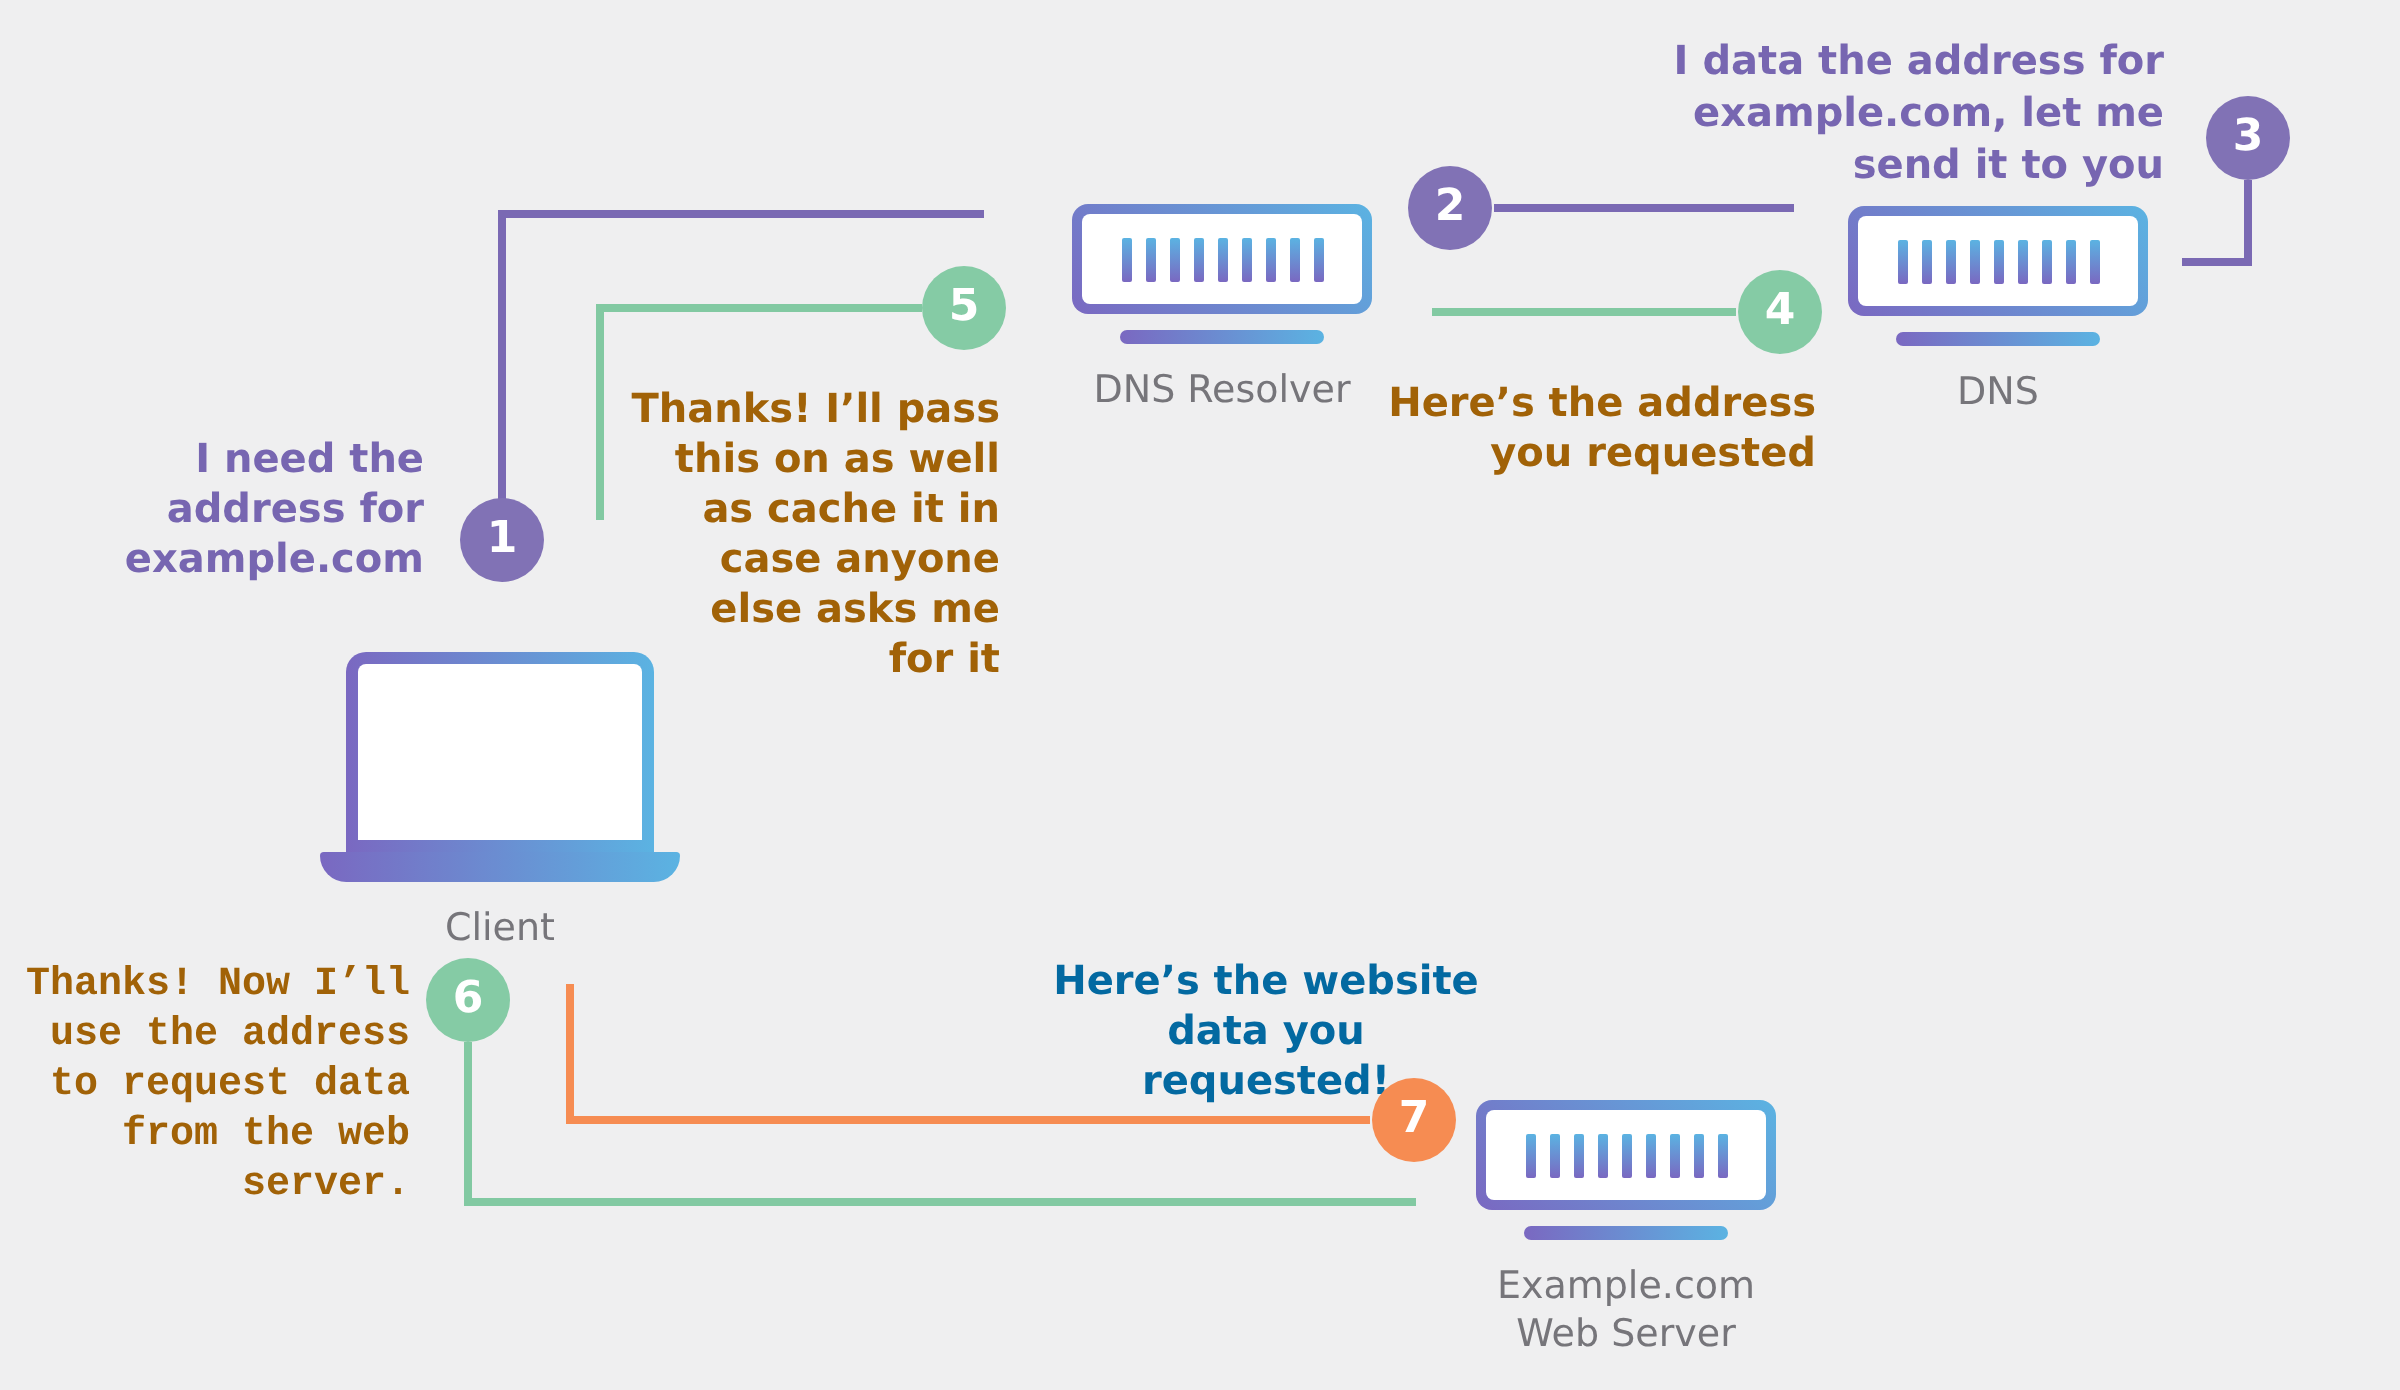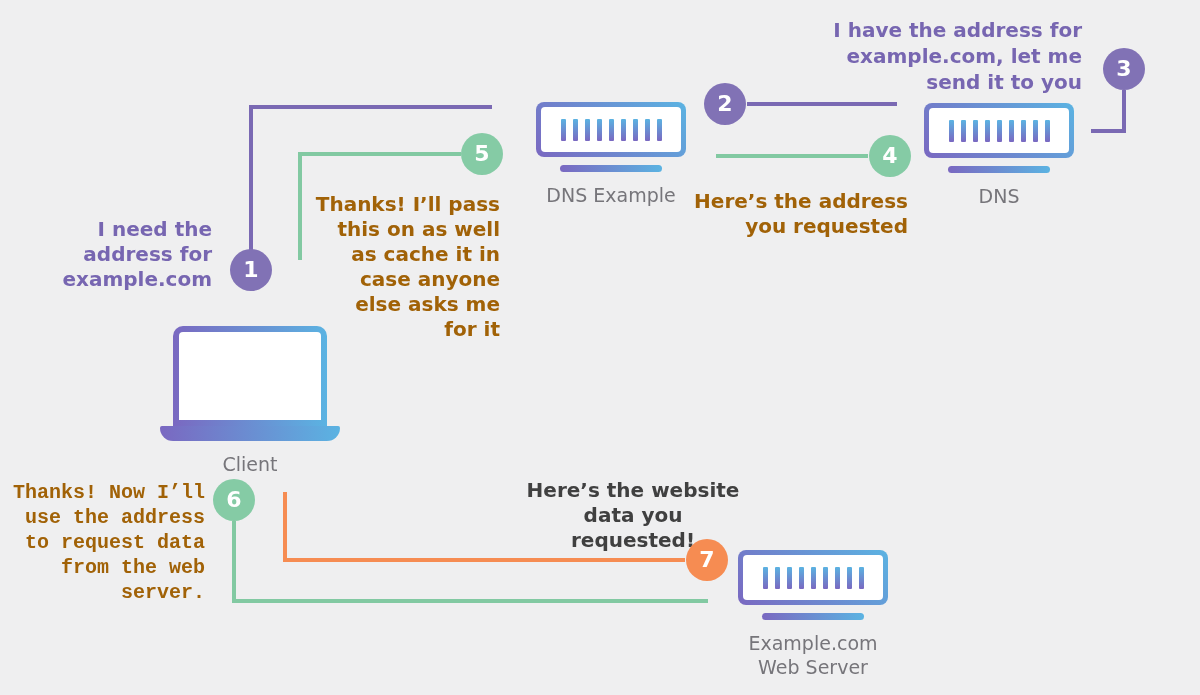--- a/index.html
+++ b/index.html
@@ -29,21 +29,21 @@
   .badge.green{background:#85cba5;}
   .badge.orange{background:#f68c52;}
   
   .speech{
     position:absolute;
     font-size:20px;font-weight:600;line-height:25px;
     white-space:pre-line;text-align:right;
   }
   .speech.purple-text{color:#7766b1;}
   .speech.green-text{color:#a16207;}
-  .speech.orange-text{color:#404040;}
+  .speech.orange-text{color:#0369a1;}
   .speech.centered{text-align:center;}
   
   .server{position:absolute;width:150px;}
   .server-box{
     width:150px;height:55px;box-sizing:border-box;
     background:linear-gradient(225deg,#5bb3e2,#7a68c1);
     border-radius:8px;padding:5px;
   }
   .server-face{
     width:100%;height:100%;background:#ffffff;border-radius:4px;
@@ -99,21 +99,21 @@
     <path class="stroke-purple" d="M747,104 L897,104" marker-end="url(#arrow-purple)"></path>
     <path class="stroke-green" d="M868,156 L716,156" marker-end="url(#arrow-green)"></path>
     <path class="stroke-purple" d="M1124,90 L1124,131 L1091,131" marker-end="url(#arrow-purple)"></path>
     <path class="stroke-green" d="M234,521 L234,601 L708,601" marker-end="url(#arrow-green)"></path>
     <path class="stroke-orange" d="M685,560 L285,560 L285,492" marker-end="url(#arrow-orange)"></path>
   </svg>
 
   <div class="speech purple-text" style="right:988px;top:217px;">I need the
 address for
 example.com</div>
-  <div class="speech purple-text" style="right:118px;top:17px;line-height:26px;">I have the address for
+  <div class="speech purple-text" style="right:118px;top:17px;line-height:26px;">I data the address for
 example.com, let me
 send it to you</div>
   <div class="speech green-text" style="right:292px;top:189px;">Here’s the address
 you requested</div>
   <div class="speech green-text" style="right:700px;top:192px;">Thanks! I’ll pass
 this on as well
 as cache it in
 case anyone
 else asks me
 for it</div>
@@ -155,21 +155,21 @@
           <span class="slot-bar"></span>
           <span class="slot-bar"></span>
           <span class="slot-bar"></span>
           <span class="slot-bar"></span>
           <span class="slot-bar"></span>
           <span class="slot-bar"></span>
           <span class="slot-bar"></span>
       </div>
     </div>
     <div class="server-underline"></div>
-    <div class="node-label">DNS Example</div>
+    <div class="node-label">DNS Resolver</div>
   </div>
 
   <div class="server" style="left:924px;top:103px;">
     <div class="server-box">
       <div class="server-face">
         <span class="slot-bar"></span>
           <span class="slot-bar"></span>
           <span class="slot-bar"></span>
           <span class="slot-bar"></span>
           <span class="slot-bar"></span>

